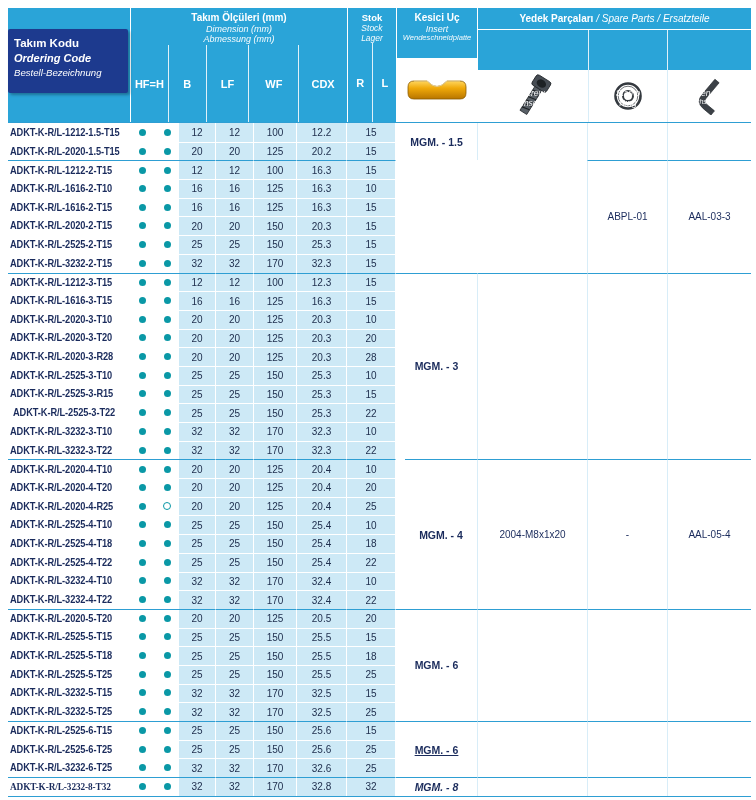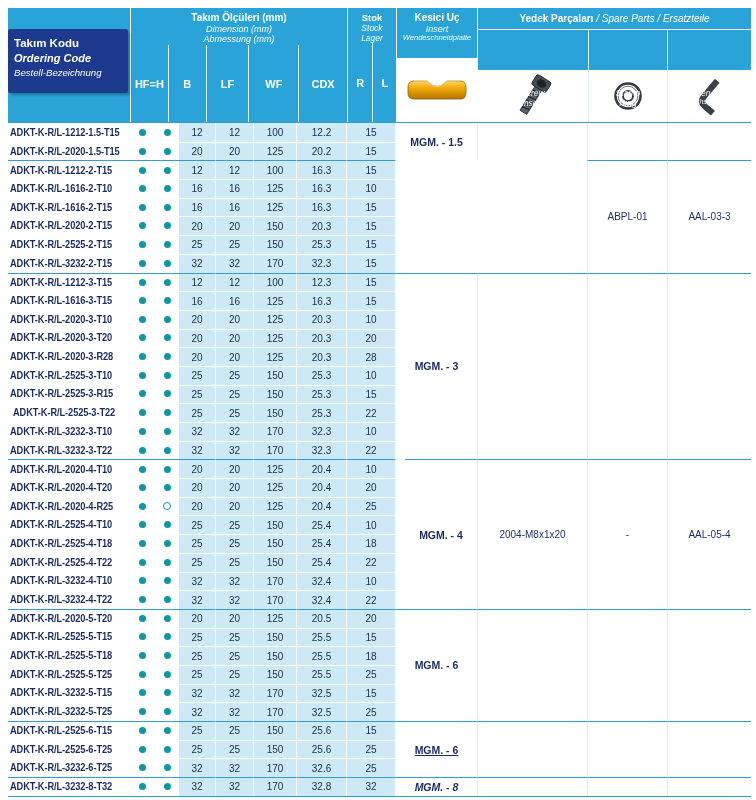--- a/index.html
+++ b/index.html
@@ -708,21 +708,21 @@
       </div>
       <div class="cell dim-cell rt" style="grid-area: 35 / 4;">32</div>
       <div class="cell dim-cell rt" style="grid-area: 35 / 5;">32</div>
       <div class="cell dim-cell rt" style="grid-area: 35 / 6;">170</div>
       <div class="cell dim-cell rt" style="grid-area: 35 / 7;">32.6</div>
       <div class="cell dim-cell rt" style="grid-area: 35 / 8;">25</div>
       <div class="cell merged insert-cell gline" style="grid-area: 33 / 9 / span 3; text-decoration: underline;">MGM. - 6</div>
       <div class="cell merged spare-cell gline" style="grid-area: 33 / 10 / span 3;"></div>
       <div class="cell merged spare-cell gline" style="grid-area: 33 / 11 / span 3;"></div>
       <div class="cell merged spare-cell gline" style="grid-area: 33 / 12 / span 3;"></div>
-      <div class="cell code-cell gline" style="grid-area: 36 / 1;">
+      <div class="cell code-cell gline" style="grid-area: 36 / 1; font-family: Liberation Serif, serif;">
         <span>ADKT-K-R/L-3232-8-T32</span>
       </div>
       <div class="cell stock-cell gline" style="grid-area: 36 / 2;">
         <span class="dot"></span>
       </div>
       <div class="cell stock-cell gline" style="grid-area: 36 / 3;">
         <span class="dot"></span>
       </div>
       <div class="cell dim-cell gline" style="grid-area: 36 / 4;">32</div>
       <div class="cell dim-cell gline" style="grid-area: 36 / 5;">32</div>

